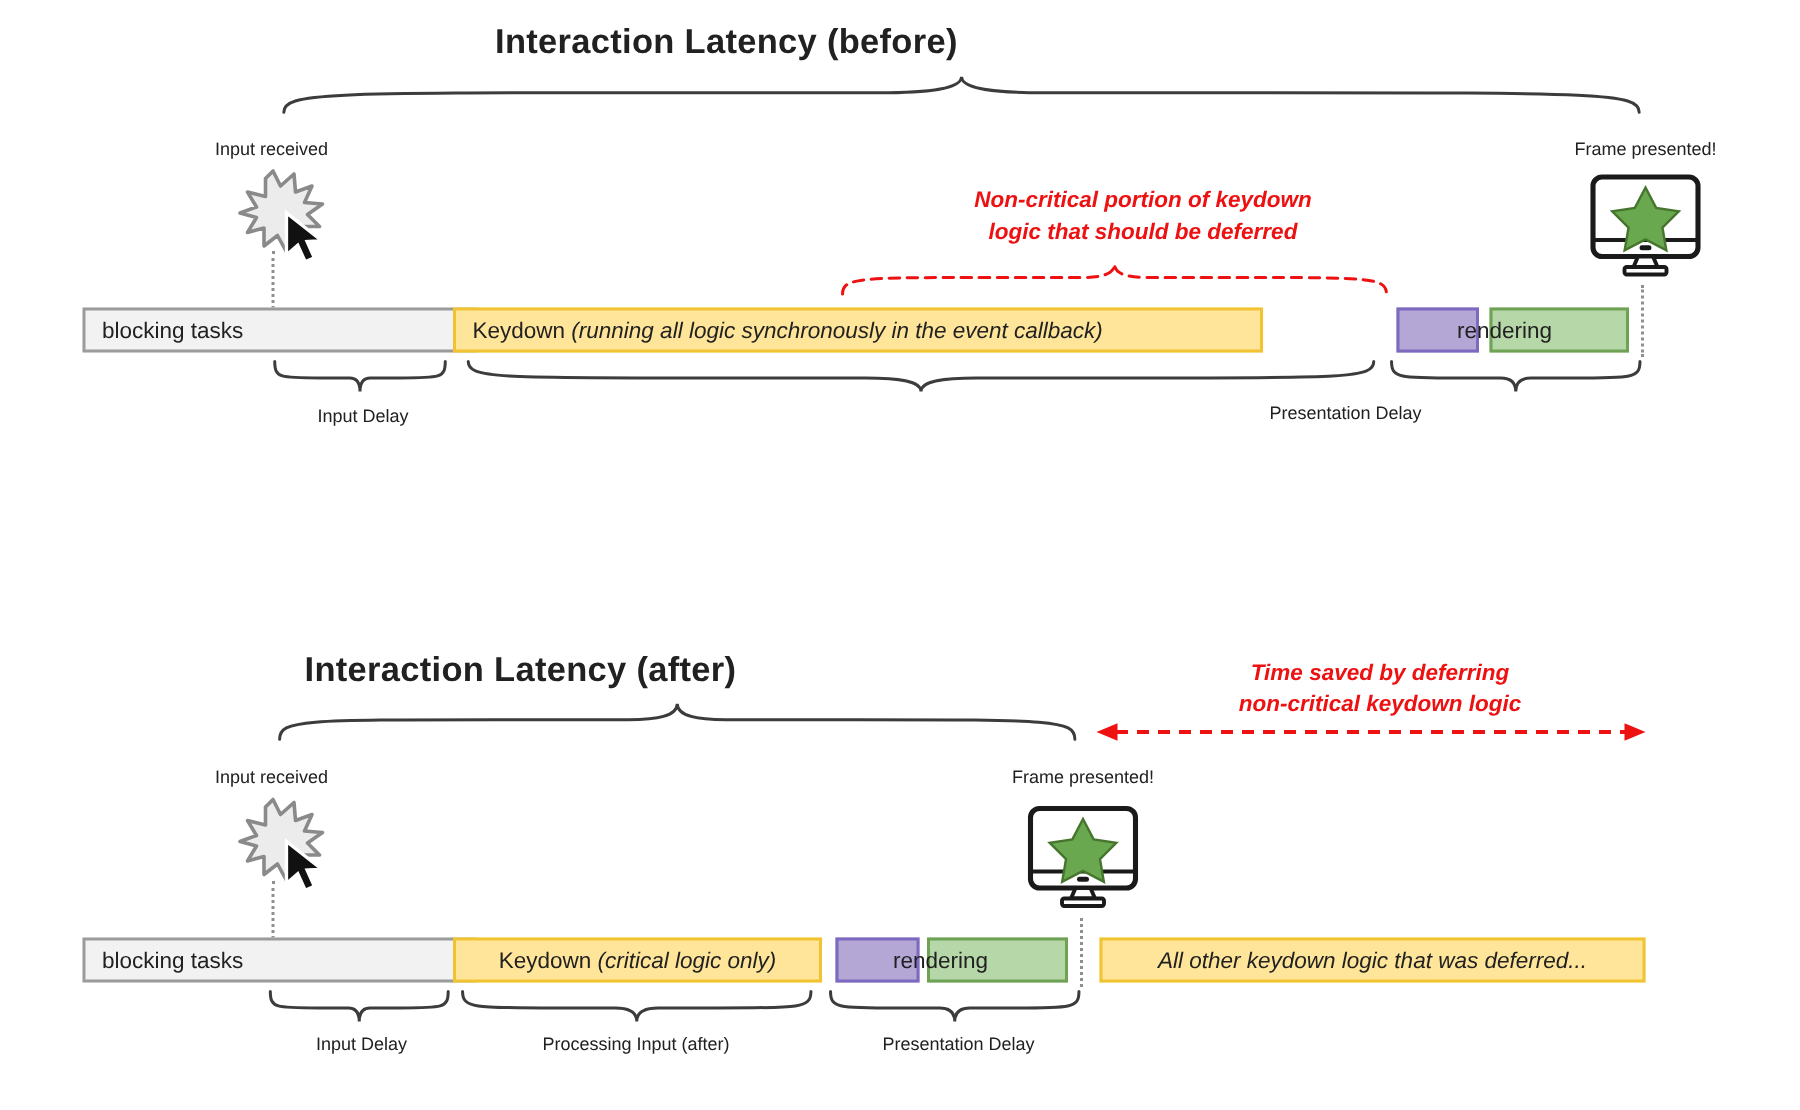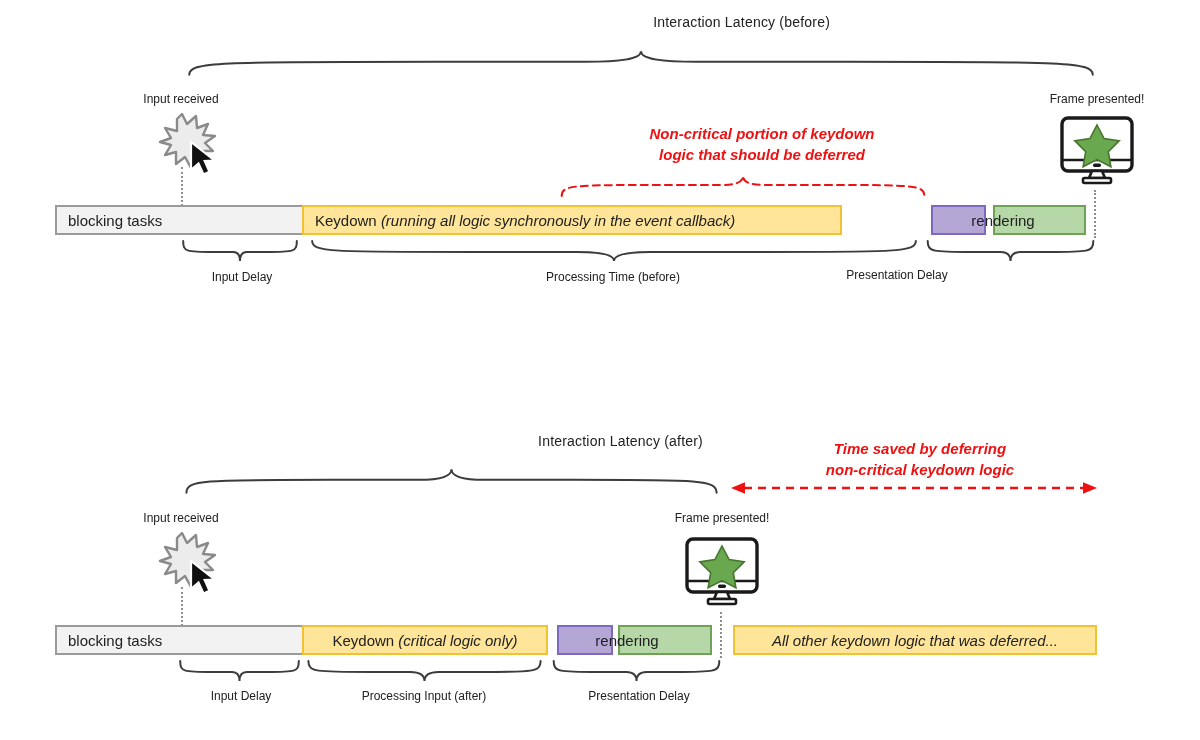--- a/index.html
+++ b/index.html
@@ -1,21 +1,21 @@
 <!DOCTYPE html>
 <html style="--yellow_fill: #ffe599; --yellow_border: #f1c232; --purple_fill: #b4a7d6; --purple_border: #7d6ac0; --green_fill: #b6d7a8; --green_border: #6fa254; --gray_fill: #f2f2f2; --gray_border: #9b9b9b; --red_accent: #ee1111; --star_green: #6aa84f; --dot: #8f8f8f;"><head>
 <meta charset="utf-8">
 <style>
   html,body{margin:0;padding:0;background:#fff;}
   .canvas{
     position:relative;width:1200px;height:740px;background:#ffffff;
     font-family:"Liberation Sans",sans-serif;color:#212121;overflow:hidden;
   }
   .abs{position:absolute;}
-  .title{font-size:14px;font-weight:400;text-align:right;letter-spacing:.2px;}
+  .title{font-size:23px;font-weight:700;text-align:left;letter-spacing:.2px;}
   .lbl{font-size:12px;text-align:center;white-space:nowrap;}
   .red-note{
     color:var(--red_accent,#ee1111);font-size:15px;font-weight:700;font-style:italic;
     text-align:center;line-height:21px;white-space:nowrap;
   }
   .bar{
     box-sizing:border-box;height:30px;border:2px solid;display:flex;align-items:center;
     font-size:15px;white-space:nowrap;
   }
   .bar-gray{background:var(--gray_fill,#f2f2f2);border-color:var(--gray_border,#9b9b9b);margin-left:28px;}
@@ -86,21 +86,20 @@
       <path d="M2,1 C2,12 8,12 55,12 L88,12 C95,12 100,14 100,21 C100,14 105,12 112,12 L145,12 C192,12 198,12 198,1"></path>
     </svg>
     <svg class="brace abs" style="left:306px;top:240px;" width="616" height="22" viewBox="0 0 200 22" preserveAspectRatio="none">
       <path d="M2,1 C2,12 8,12 55,12 L88,12 C95,12 100,14 100,21 C100,14 105,12 112,12 L145,12 C192,12 198,12 198,1"></path>
     </svg>
     <svg class="brace abs" style="left:926px;top:240px;" width="169" height="22" viewBox="0 0 200 22" preserveAspectRatio="none">
       <path d="M2,1 C2,12 8,12 55,12 L88,12 C95,12 100,14 100,21 C100,14 105,12 112,12 L145,12 C192,12 198,12 198,1"></path>
     </svg>
 
     <div class="abs lbl" style="left:167px;top:270px;width:150px;">Input Delay</div>
-    <div class="abs lbl" style="left:488px;top:270px;width:250px;">Processing Time (before)</div>
     <div class="abs lbl" style="left:797px;top:268px;width:200px;">Presentation Delay</div>
   </div>
 
   <div class="abs" style="inset:0;">
 
     <div class="abs title" style="left:203px;top:433px;width:500px;">Interaction Latency (after)</div>
 
     <div class="abs red-note" style="left:740px;top:438px;width:360px;">
       <div>Time saved by deferring</div>
       <div>non-critical keydown logic</div>

